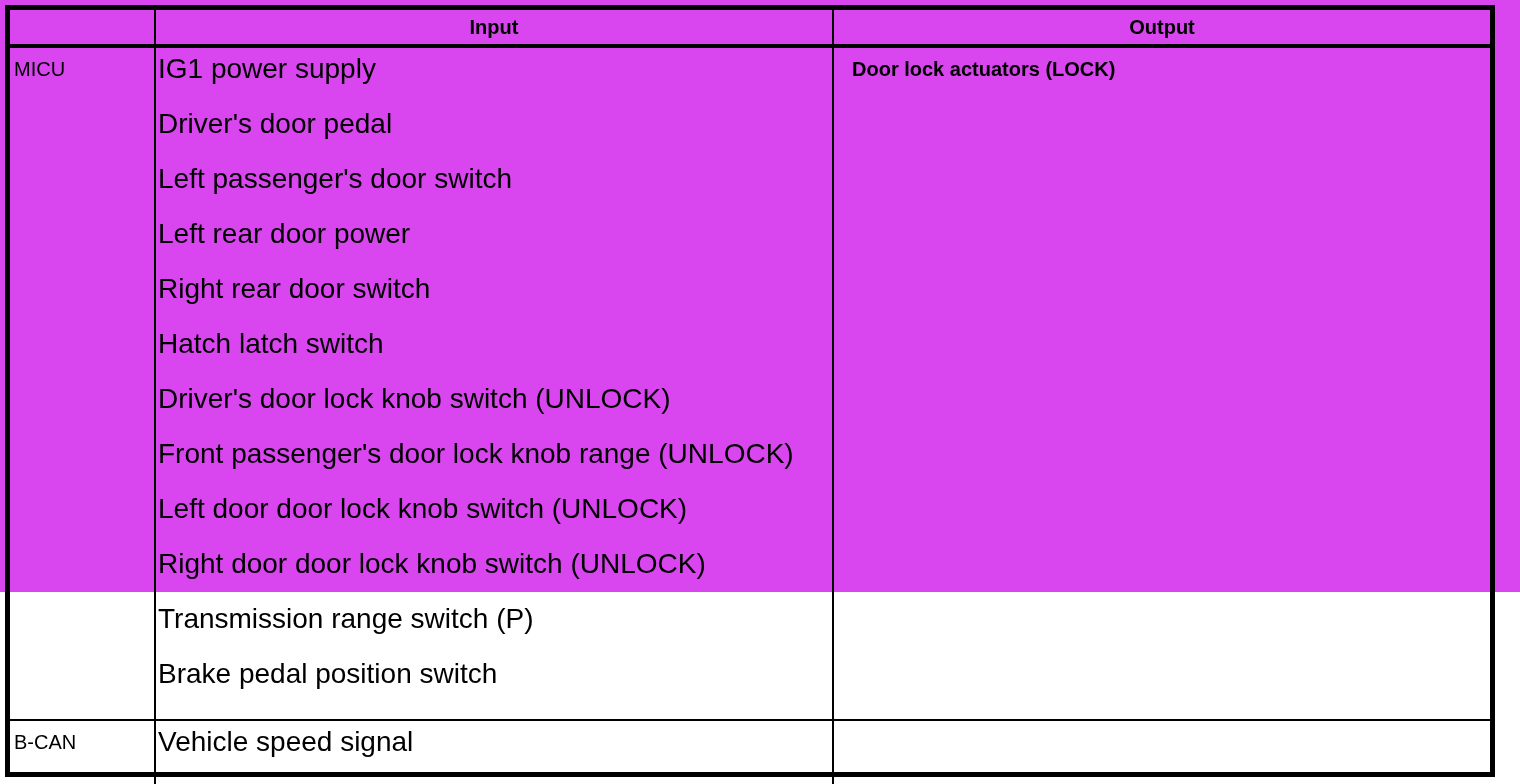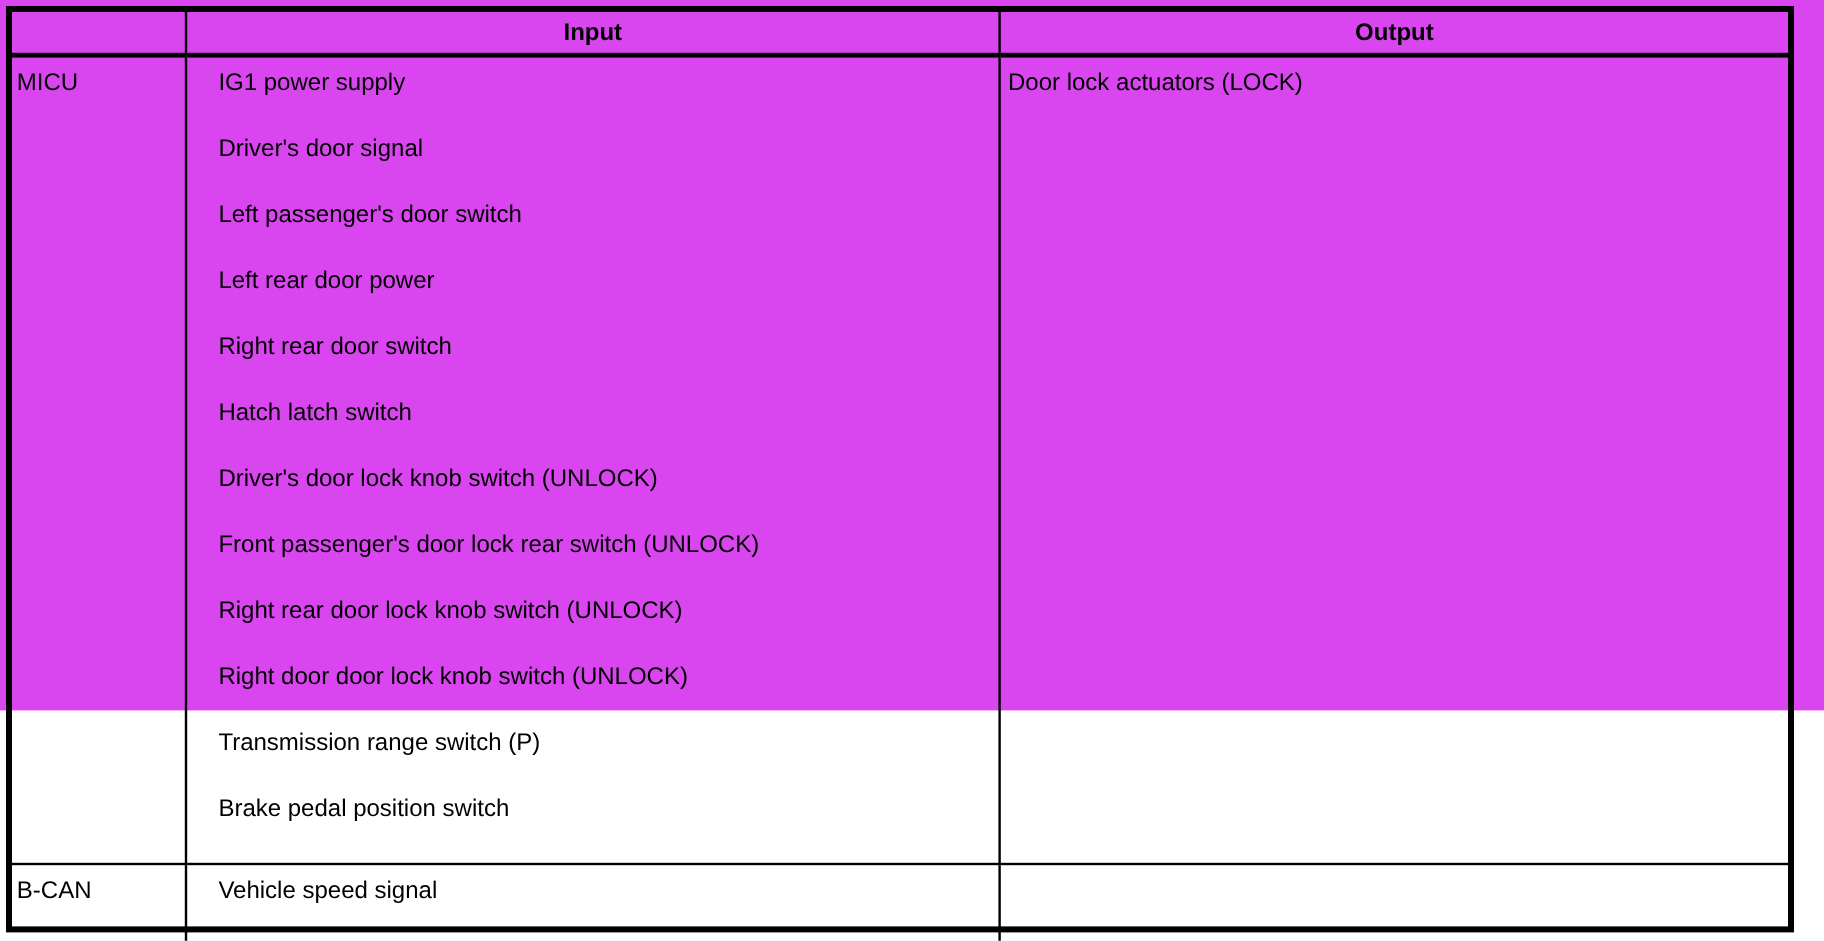--- a/index.html
+++ b/index.html
@@ -92,38 +92,39 @@
     padding: 11px 0 0 4px;
     white-space: nowrap;
   }
 
   ul.signal-list {
     list-style: none;
     margin: 0;
     padding: 11px 0 0 0;
   }
   ul.signal-list > li {
-    font-size: 20px;
+    font-size: 28px;
     line-height: 20px;
     height: 55px;
-    padding-left: 26px;
+    padding-left: 2px;
     white-space: nowrap;
   }
 
   .out-list {
     list-style: none;
     margin: 0;
     padding: 11px 0 0 0;
   }
   .out-list > li {
     font-size: 20px;
     line-height: 20px;
     height: 55px;
-    padding-left: 6px;
+    padding-left: 18px;
     white-space: nowrap;
+    font-weight: bold;
   }
   .empty-cell { display: block; width: 100%; height: 1px; }
 </style>
 </head>
 <body>
 
 <div class="sheet">
   <div class="table-wrap">
     <table class="grid">
       <colgroup>
@@ -142,28 +143,28 @@
 
       <tbody>
 
         <tr class="body-row divider">
           <td class="cell">
             <div class="sys-label">MICU</div>
           </td>
           <td class="cell">
             <ul class="signal-list">
               <li>IG1 power supply</li>
-              <li>Driver's door signal</li>
+              <li>Driver's door pedal</li>
               <li>Left passenger's door switch</li>
               <li>Left rear door power</li>
               <li>Right rear door switch</li>
               <li>Hatch latch switch</li>
               <li>Driver's door lock knob switch (UNLOCK)</li>
-              <li>Front passenger's door lock rear switch (UNLOCK)</li>
-              <li>Right rear door lock knob switch (UNLOCK)</li>
+              <li>Front passenger's door lock knob range (UNLOCK)</li>
+              <li>Left door door lock knob switch (UNLOCK)</li>
               <li>Right door door lock knob switch (UNLOCK)</li>
               <li>Transmission range switch (P)</li>
               <li>Brake pedal position switch</li>
             </ul>
           </td>
           <td class="cell last">
             <ul class="out-list">
               <li>Door lock actuators (LOCK)</li>
             </ul>
           </td>

